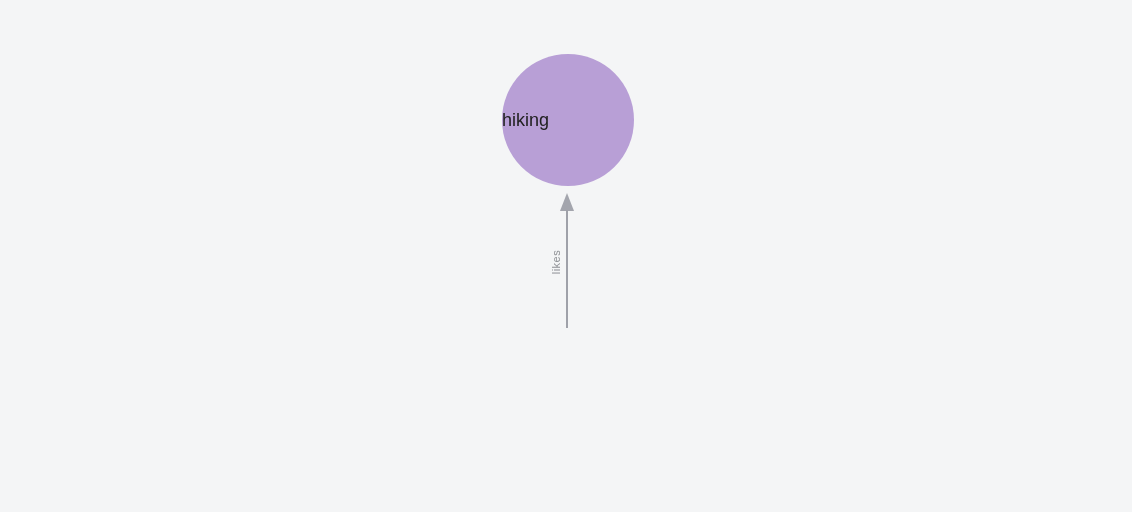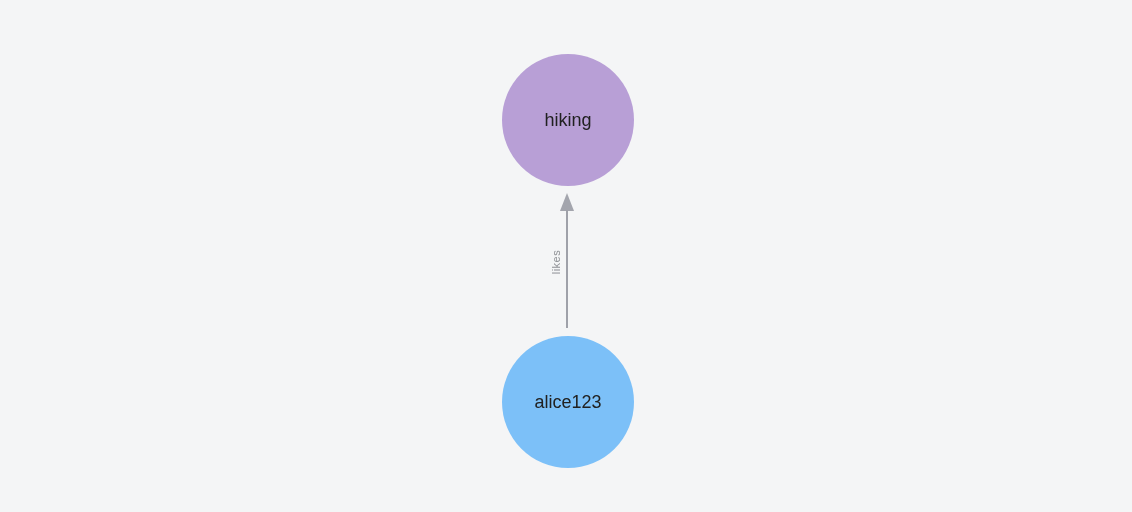--- a/index.html
+++ b/index.html
@@ -14,21 +14,20 @@
     overflow: hidden;
     font-family: "Liberation Sans", sans-serif;
   }
   .node {
     position: absolute;
     width: 132px;
     height: 132px;
     border-radius: 50%;
     display: flex;
     align-items: center;
-    justify-content: center;
     cursor: pointer;
   }
   .node-label {
     font-size: 18px;
     color: #212121;
     user-select: none;
   }
   .node-hiking {
     left: 502px;
     top: 54px;
@@ -86,17 +85,14 @@
   <div class="edge">
     <div class="edge-arrowhead"></div>
     <div class="edge-line"></div>
     <div class="edge-label">likes</div>
   </div>
 
   <div class="node node-hiking">
     <span class="node-label">hiking</span>
   </div>
 
-  <div class="node node-alice">
-    <span class="node-label">alice123</span>
-  </div>
 
 </div>
 
 </body></html>

